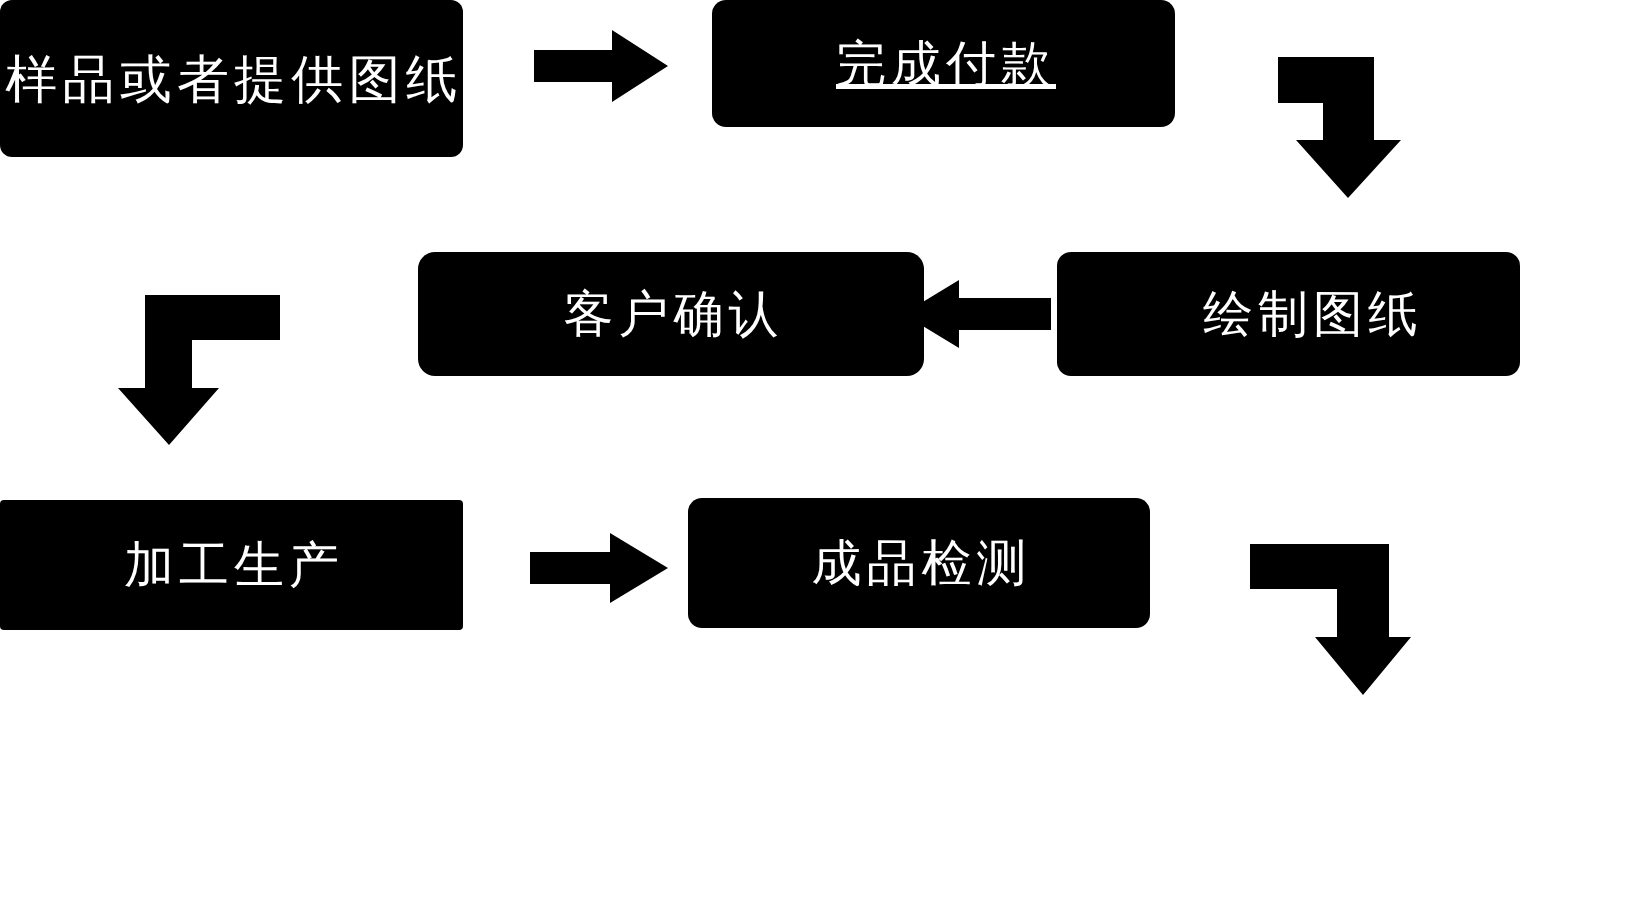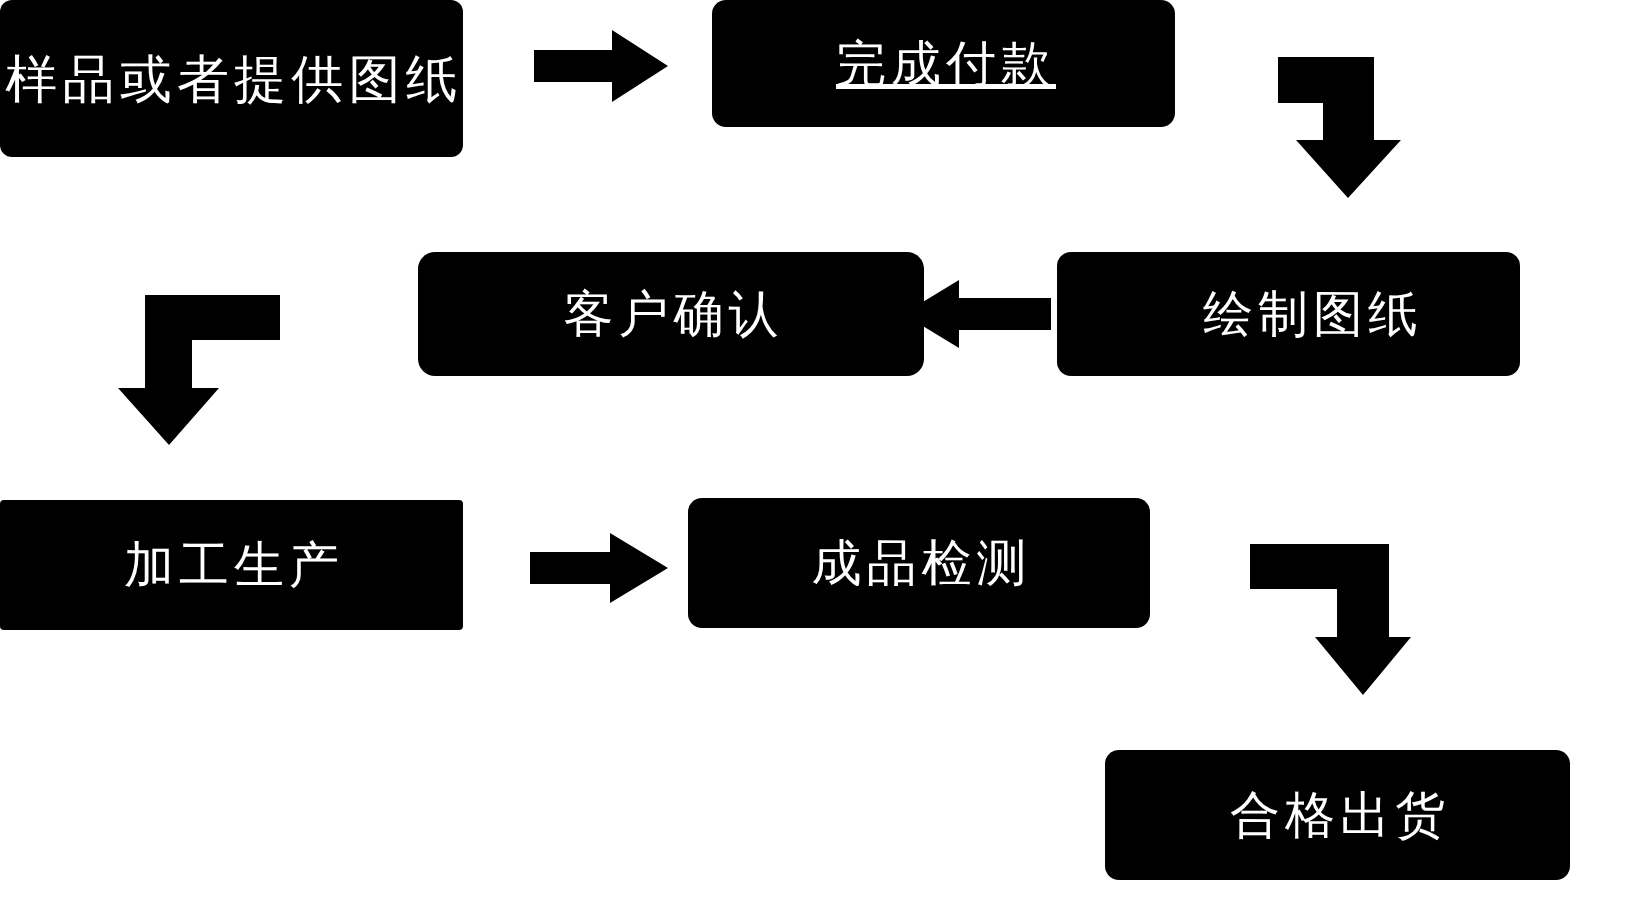--- a/index.html
+++ b/index.html
@@ -123,17 +123,14 @@
   <div class="node" id="node-inspect">
     <span class="node-label">成品检测</span>
   </div>
 
   <div class="arrow" id="arrow-inspect-to-ship">
     <svg viewBox="0 0 168 158" preserveAspectRatio="none" aria-hidden="true">
       <polygon points="7,7 146,7 146,100 168,100 120,158 72,100 94,100 94,52 7,52"></polygon>
     </svg>
   </div>
 
-  <div class="node" id="node-ship">
-    <span class="node-label">合格出货</span>
-  </div>
 
 </div>
 
 </body></html>

